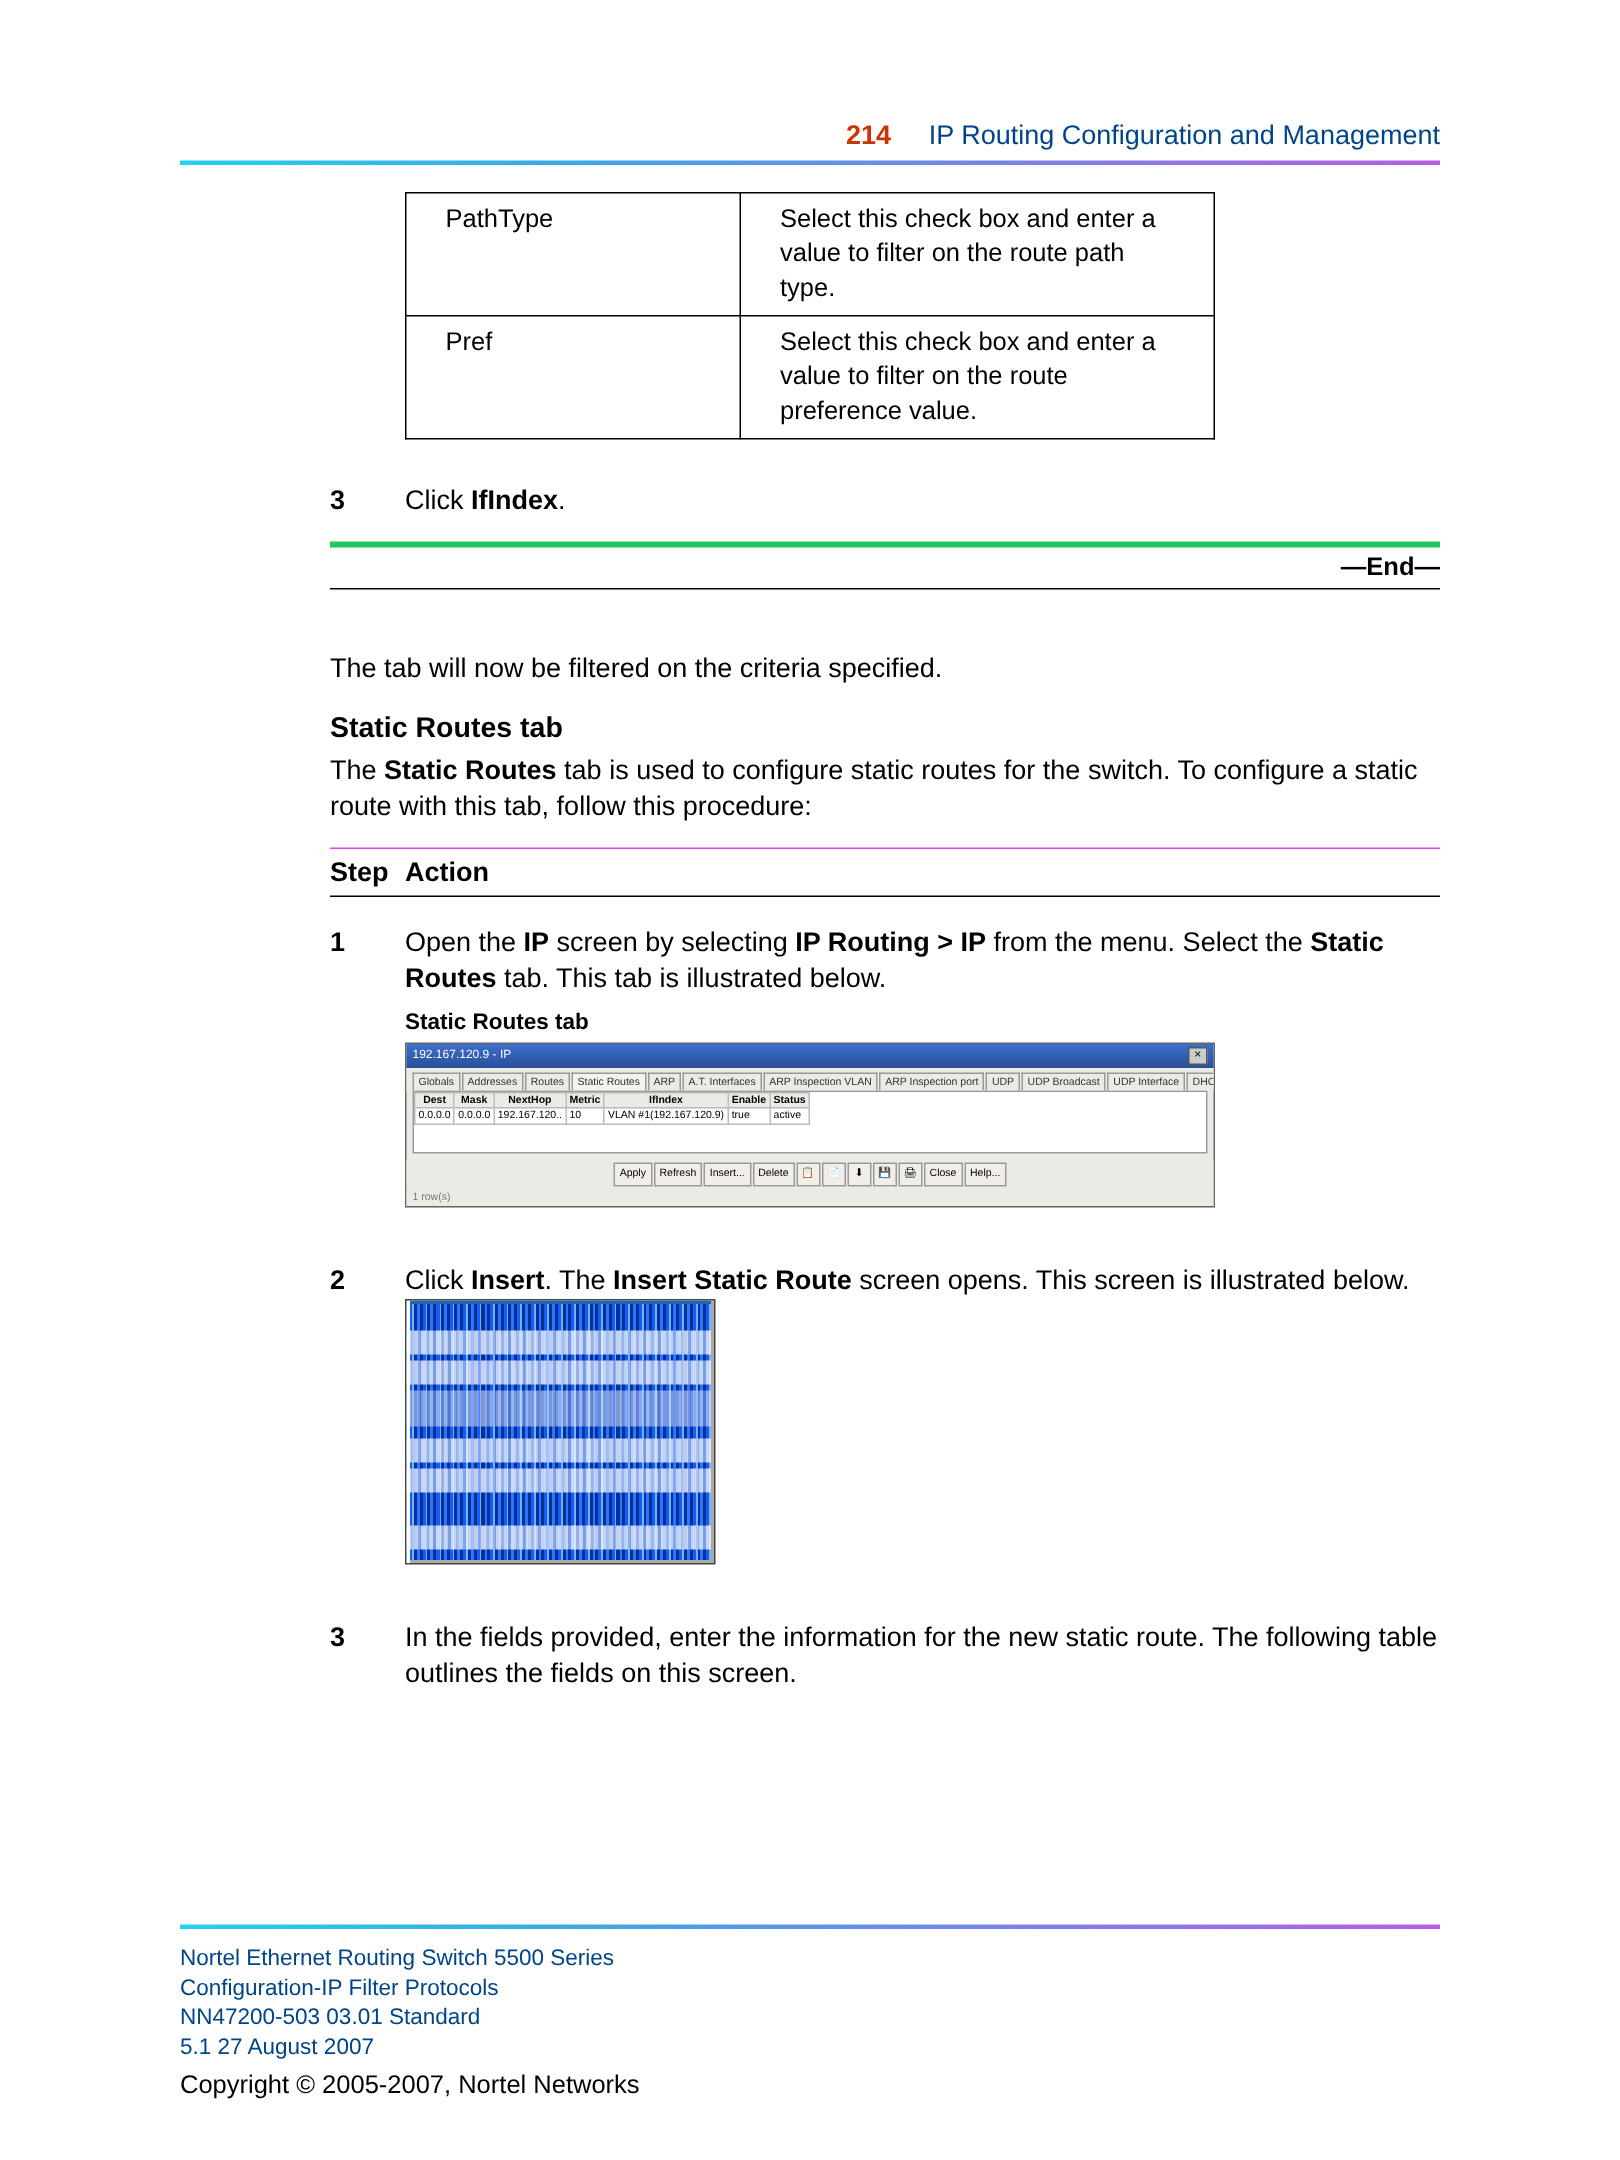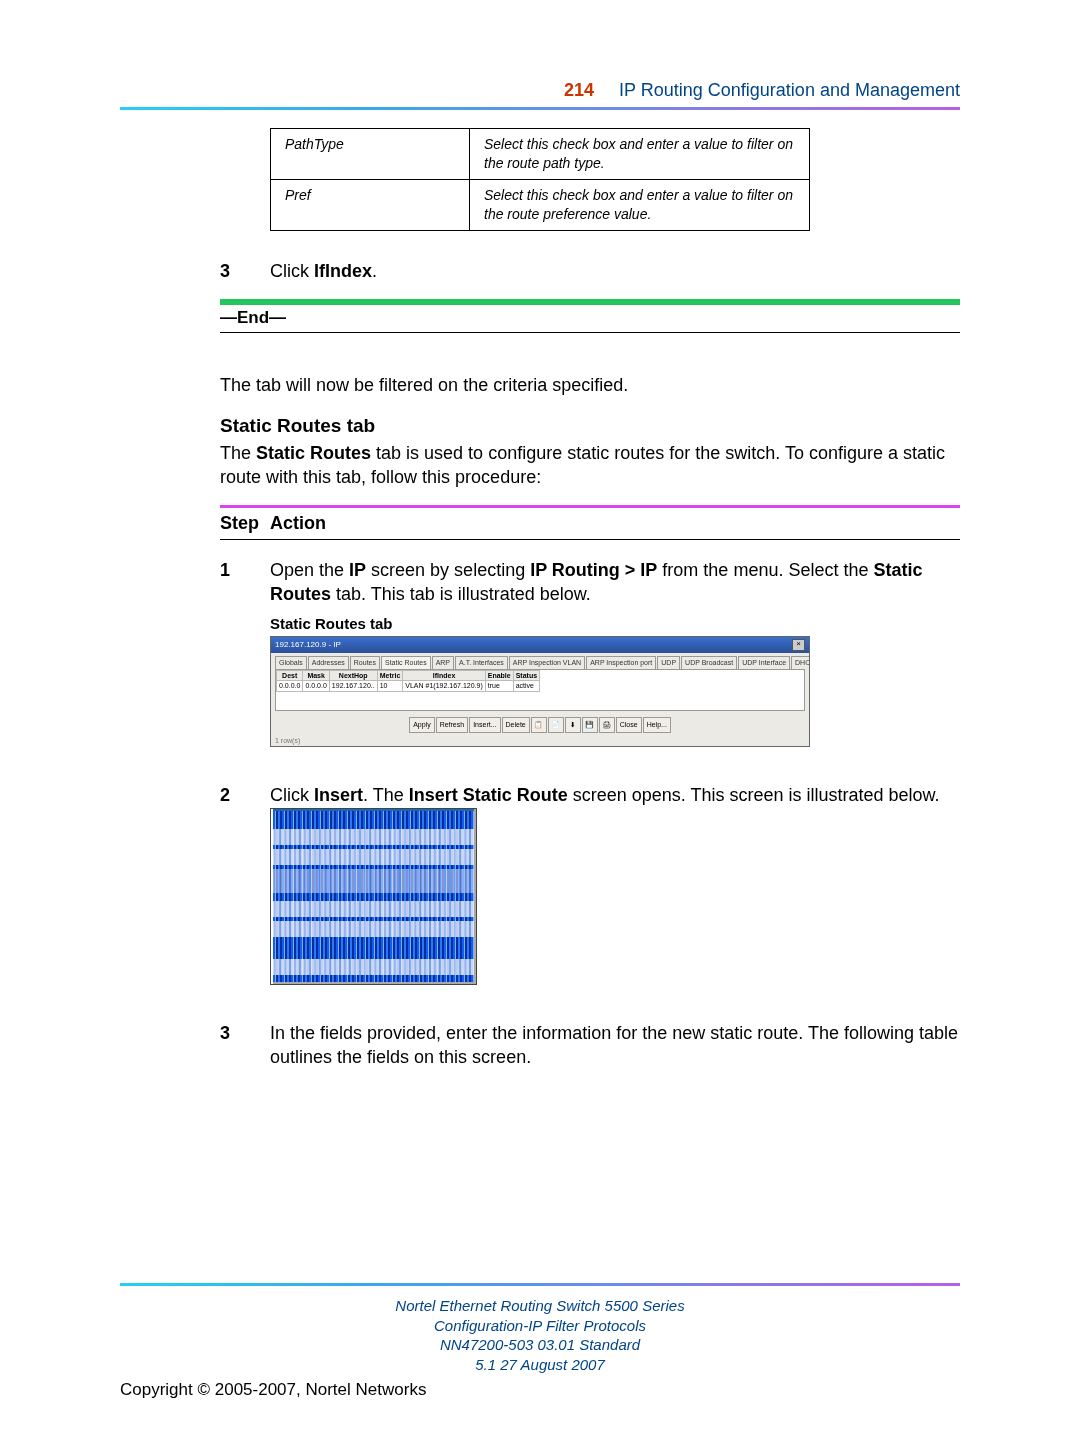--- a/index.html
+++ b/index.html
@@ -39,53 +39,52 @@
     font-size: 18px;
     line-height: 1.35;
   }
   table.filter-table {
     border-collapse: collapse;
     width: 540px;
     margin-bottom: 28px;
   }
   table.filter-table td {
     border: 1px solid #000;
-    padding: 6px 14px;
+    padding: 6px 26px;
     vertical-align: top;
-    font-size: 14px;
-    font-style: italic;
+    font-size: 17px;
   }
   table.filter-table td.col1 { width: 170px; }
   .step-row {
     display: flex;
     margin-bottom: 14px;
   }
   .step-num {
     width: 50px;
     font-weight: bold;
     flex-shrink: 0;
   }
 	.step-body { flex: 1; }
   .end-block {
-    border-top: 6px solid #22c55e;
+    border-top: 4px solid #22c55e;
     border-bottom: 1px solid #000;
-    text-align: left;
+    text-align: right;
     font-weight: bold;
     padding: 2px 0;
     margin: 16px 0 40px 0;
     font-size: 17px;
   }
   h3.section {
     font-size: 19px;
     font-weight: bold;
     margin: 0 0 2px 0;
   }
   .step-action-head {
     display: flex;
-    border-top: 3px solid #d946ef;
+    border-top: 1px solid #d946ef;
     border-bottom: 1px solid #000;
     padding: 3px 0;
     margin: 14px 0 18px 0;
     font-weight: bold;
     font-size: 18px;
   }
   .step-action-head .s { width: 50px; }
   .caption {
     font-weight: bold;
     font-size: 15px;
@@ -174,25 +173,24 @@
     left: 120px;
     right: 120px;
     bottom: 40px;
   }
   .footer-rule {
     height: 3px;
     background: linear-gradient(to right, #26d0f2 0%, #3aa9e6 30%, #b75fe6 100%);
     margin-bottom: 10px;
   }
   .footer-center {
-    text-align: center;
+    text-align: left;
     color: #004488;
     font-size: 15px;
     line-height: 1.3;
-    font-style: italic;
   }
   .footer-left {
     font-size: 17px;
     margin-top: 6px;
   }
   .bold { font-weight: bold; }
 </style>
 </head>
 <body>
 

